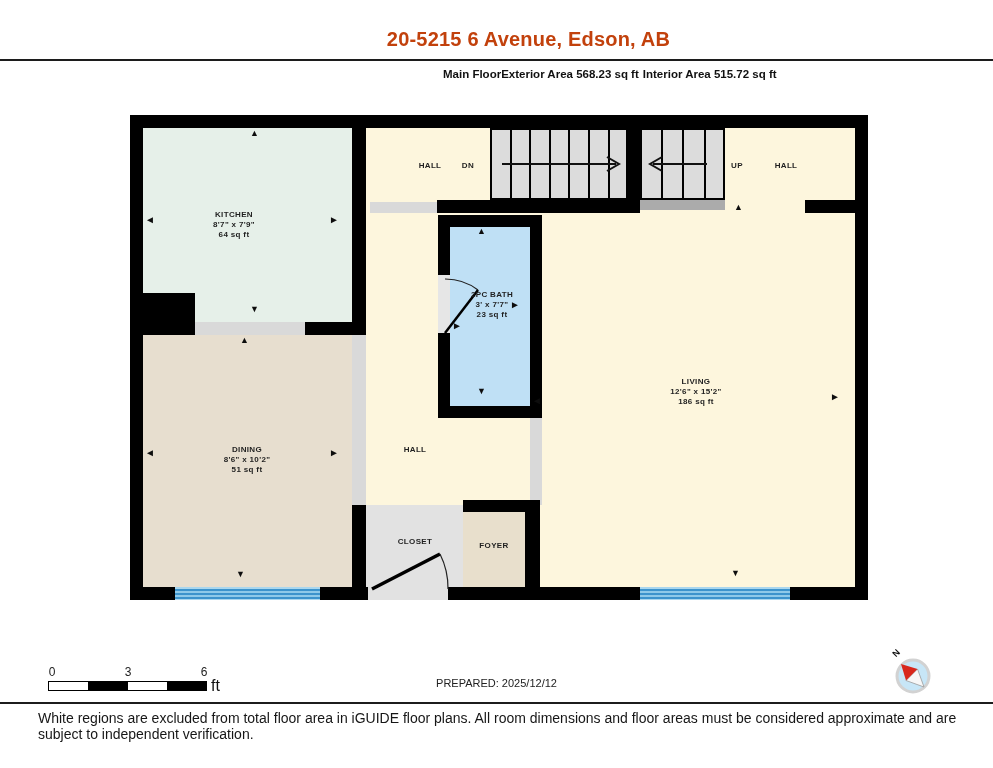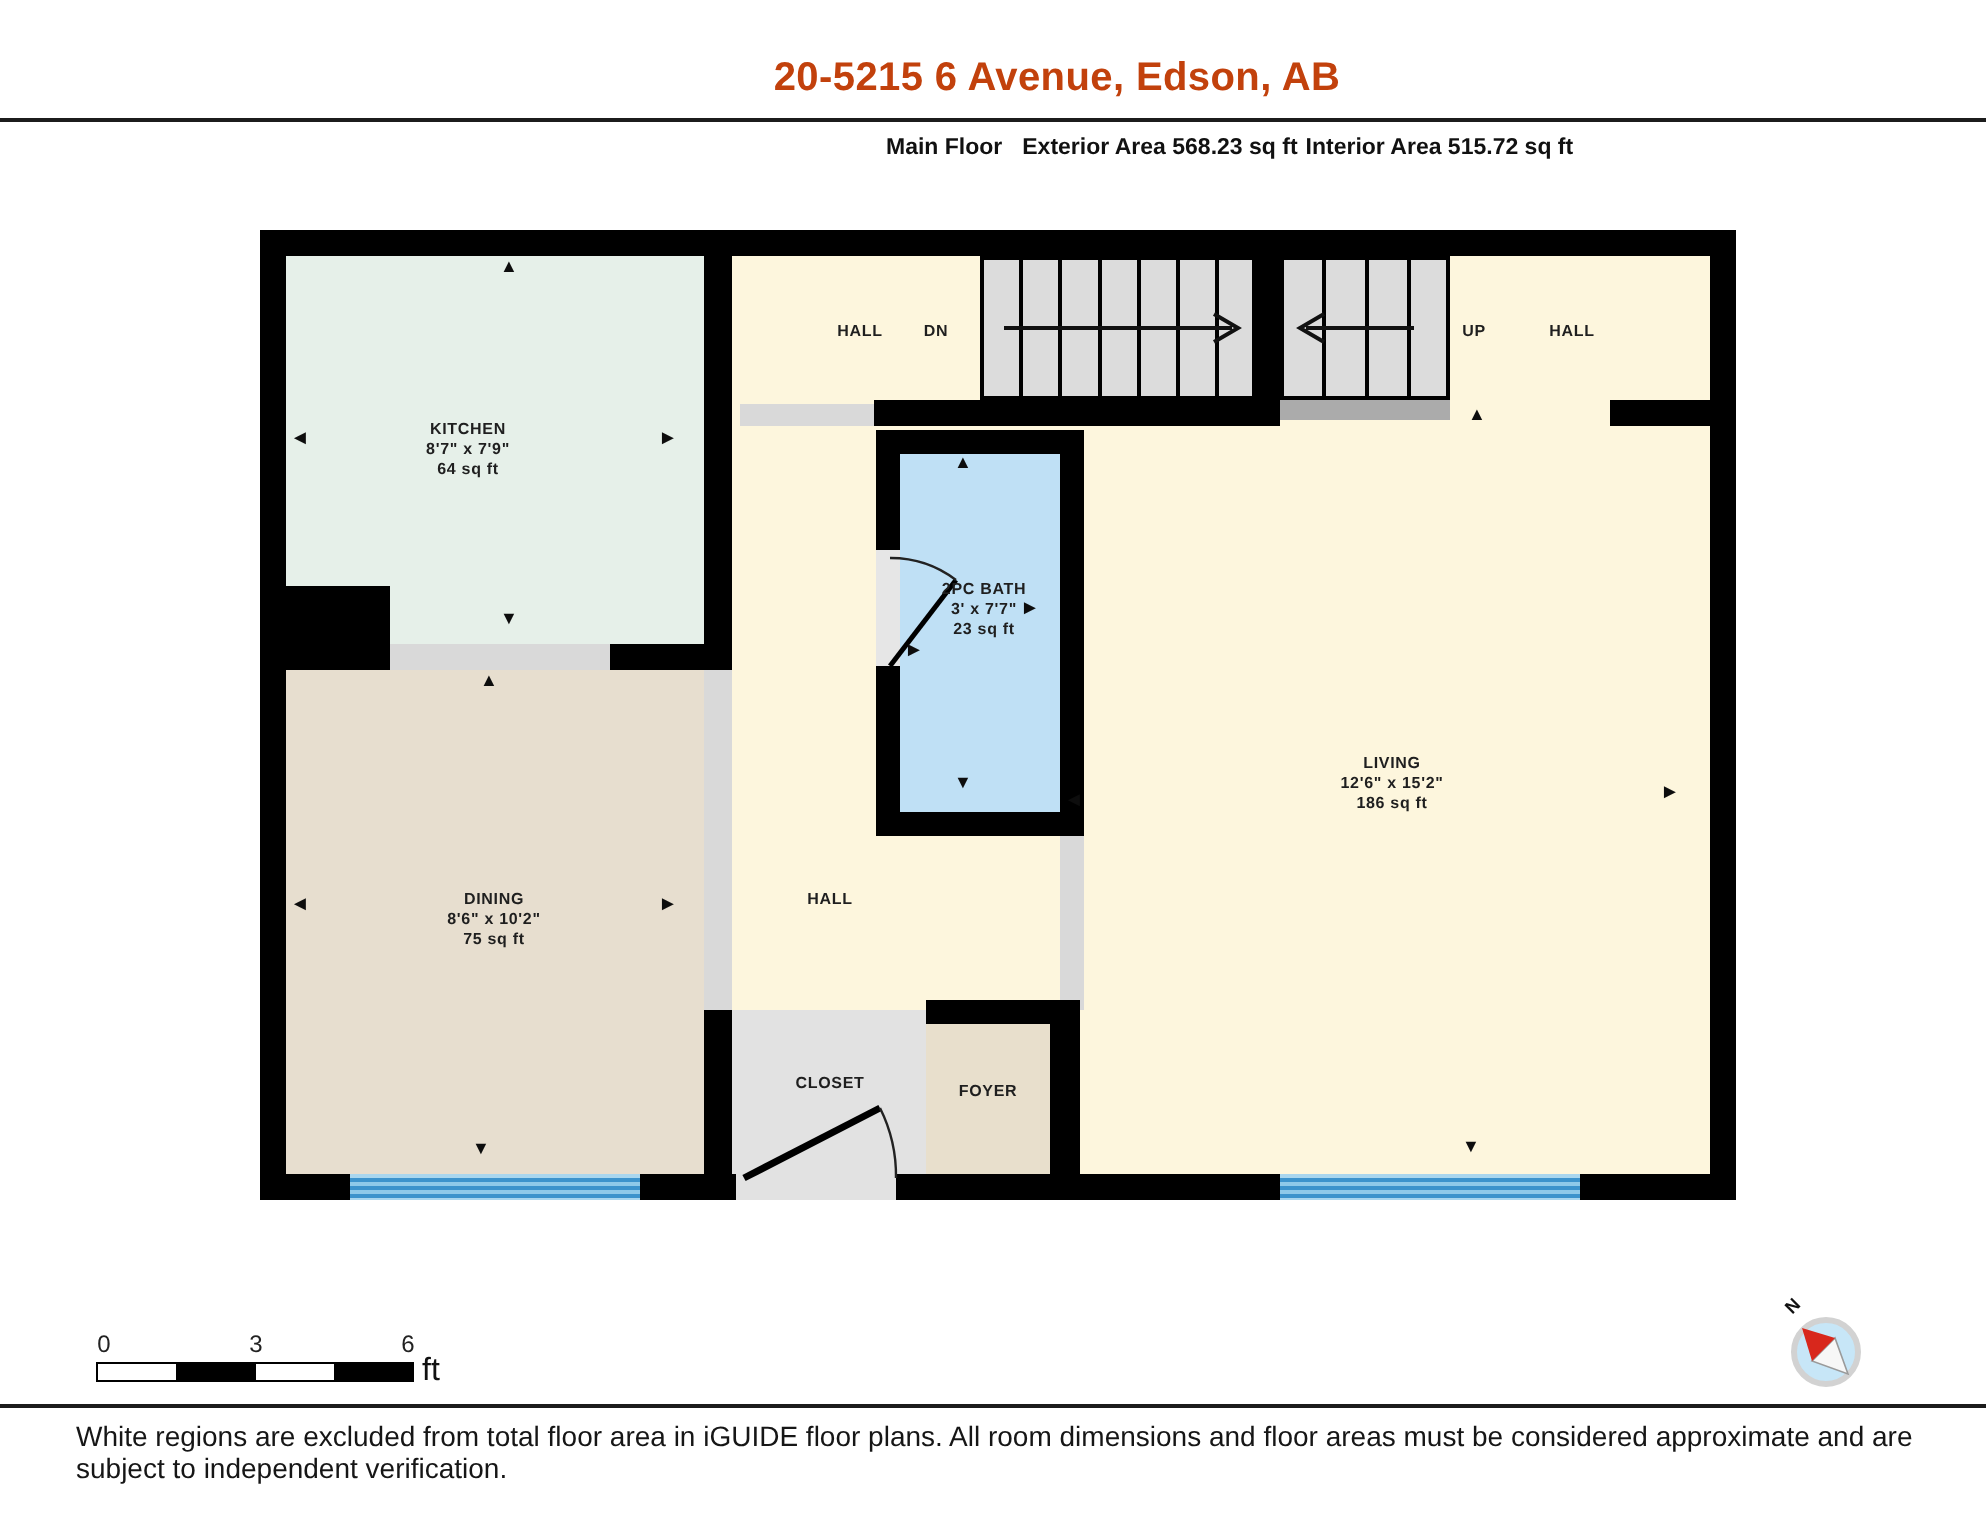--- a/index.html
+++ b/index.html
@@ -3,21 +3,21 @@
 <meta charset="utf-8">
 <style>
   html,body{margin:0;padding:0;background:#fff;}
   .page{position:relative;width:993px;height:768px;background:#ffffff;overflow:hidden;
         font-family:"Liberation Sans", sans-serif;color:#111;}
   .title{position:absolute;top:28px;left:0;width:100%;text-align:center;
          font-size:20px;font-weight:bold;letter-spacing:.2px;color:#c2410c;padding-left:32px;}
   .rule{position:absolute;left:0;width:100%;height:2px;background:#1c1c1c;}
   .rule-top{top:59px;}
   .rule-bottom{top:702px;}
-  .floor-header{position:absolute;top:68px;left:443px;display:flex;gap:10px;font-size:11.5px;}
+  .floor-header{position:absolute;top:68px;left:443px;display:flex;font-size:11.5px;}
   .floor-label{font-weight:bold;white-space:nowrap;}
   .area-lines{display:flex;flex-direction:row;gap:4px;white-space:nowrap;font-weight:bold;}
 
   
   .plan{position:absolute;left:130px;top:115px;width:738px;height:485px;background:var(--c-wall,#000);}
   .abs{position:absolute;}
   .interior{left:13px;top:13px;width:712px;height:459px;background:var(--c-hall,#fdf6dd);}
   .kitchen-bg{left:13px;top:13px;width:209px;height:207px;background:var(--c-kitchen,#e6f0e9);}
   .dining-bg{left:13px;top:220px;width:209px;height:252px;background:var(--c-dining,#e7decf);}
   .foyer-bg{left:236px;top:390px;width:97px;height:82px;background:var(--c-foyer,#e2e2e2);}
@@ -126,21 +126,21 @@
 
     <div class="room-label" style="left:104px;top:95px;">
       <div>KITCHEN</div>
       <div>8'7" x 7'9"</div>
       <div>64 sq ft</div>
     </div>
 
     <div class="room-label" style="left:117px;top:330px;">
       <div>DINING</div>
       <div>8'6" x 10'2"</div>
-      <div>75 sq ft</div>
+      <div>51 sq ft</div>
     </div>
 
     <div class="room-label" style="left:362px;top:175px;">
       <div>2PC BATH</div>
       <div>3' x 7'7"</div>
       <div>23 sq ft</div>
     </div>
 
     <div class="room-label" style="left:566px;top:262px;">
       <div>LIVING</div>
@@ -174,20 +174,21 @@
   <span class="scale-tick" style="left:128px;top:665px;">3</span>
   <span class="scale-tick" style="left:204px;top:665px;">6</span>
   <div class="scale-bar">
     <div class="seg seg-w"></div>
     <div class="seg seg-b"></div>
     <div class="seg seg-w"></div>
     <div class="seg seg-b"></div>
   </div>
   <span class="scale-unit">ft</span>
 
+  <div class="prepared">PREPARED: 2025/12/12</div>
 
   <span class="north">N</span>
   <svg class="compass" width="46" height="46">
     <circle cx="23" cy="23" r="16" fill="#c7e6f7" stroke="#d2d2d2" stroke-width="3"></circle>
     <polygon points="34,34 27.5,16 16,27.5" fill="#f7f7f7" stroke="#9a9a9a" stroke-width="0.8"></polygon>
     <polygon points="11,11 27.5,16 16,27.5" fill="#d8271c"></polygon>
   </svg>
 
   <div class="rule rule-bottom"></div>
   <div class="disclaimer">White regions are excluded from total floor area in iGUIDE floor plans. All room dimensions and floor areas must be considered approximate and are subject to independent verification.</div>

